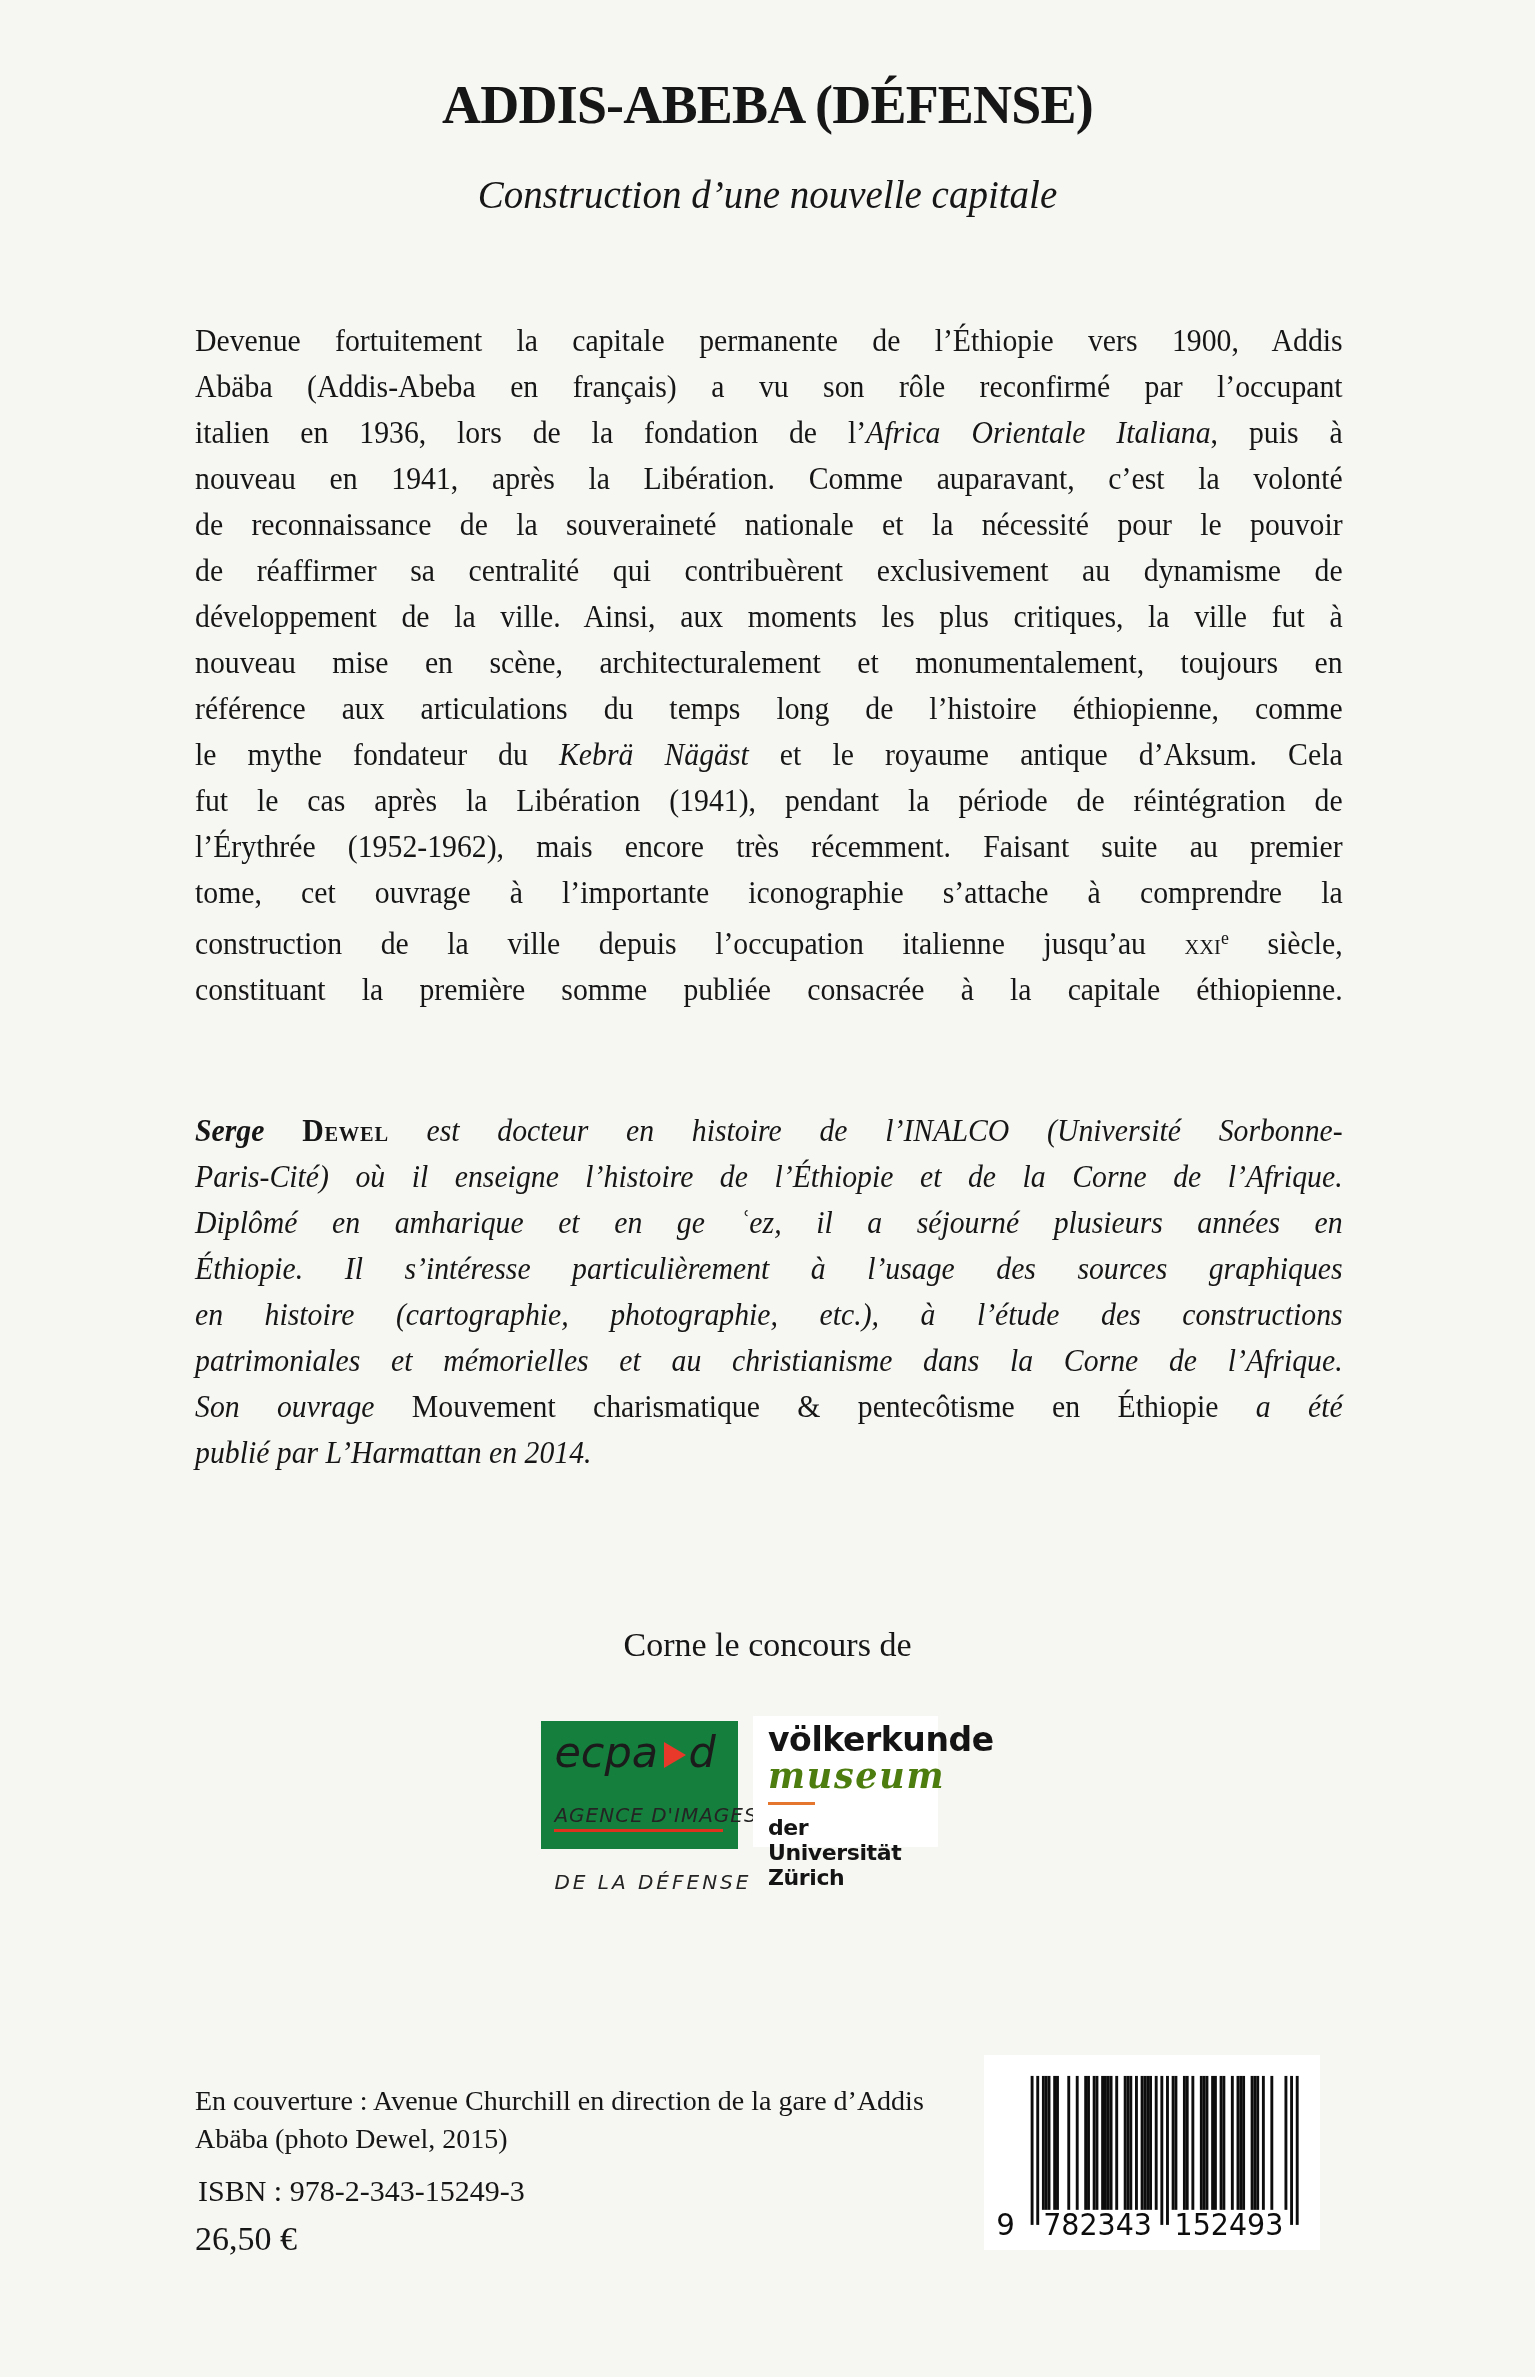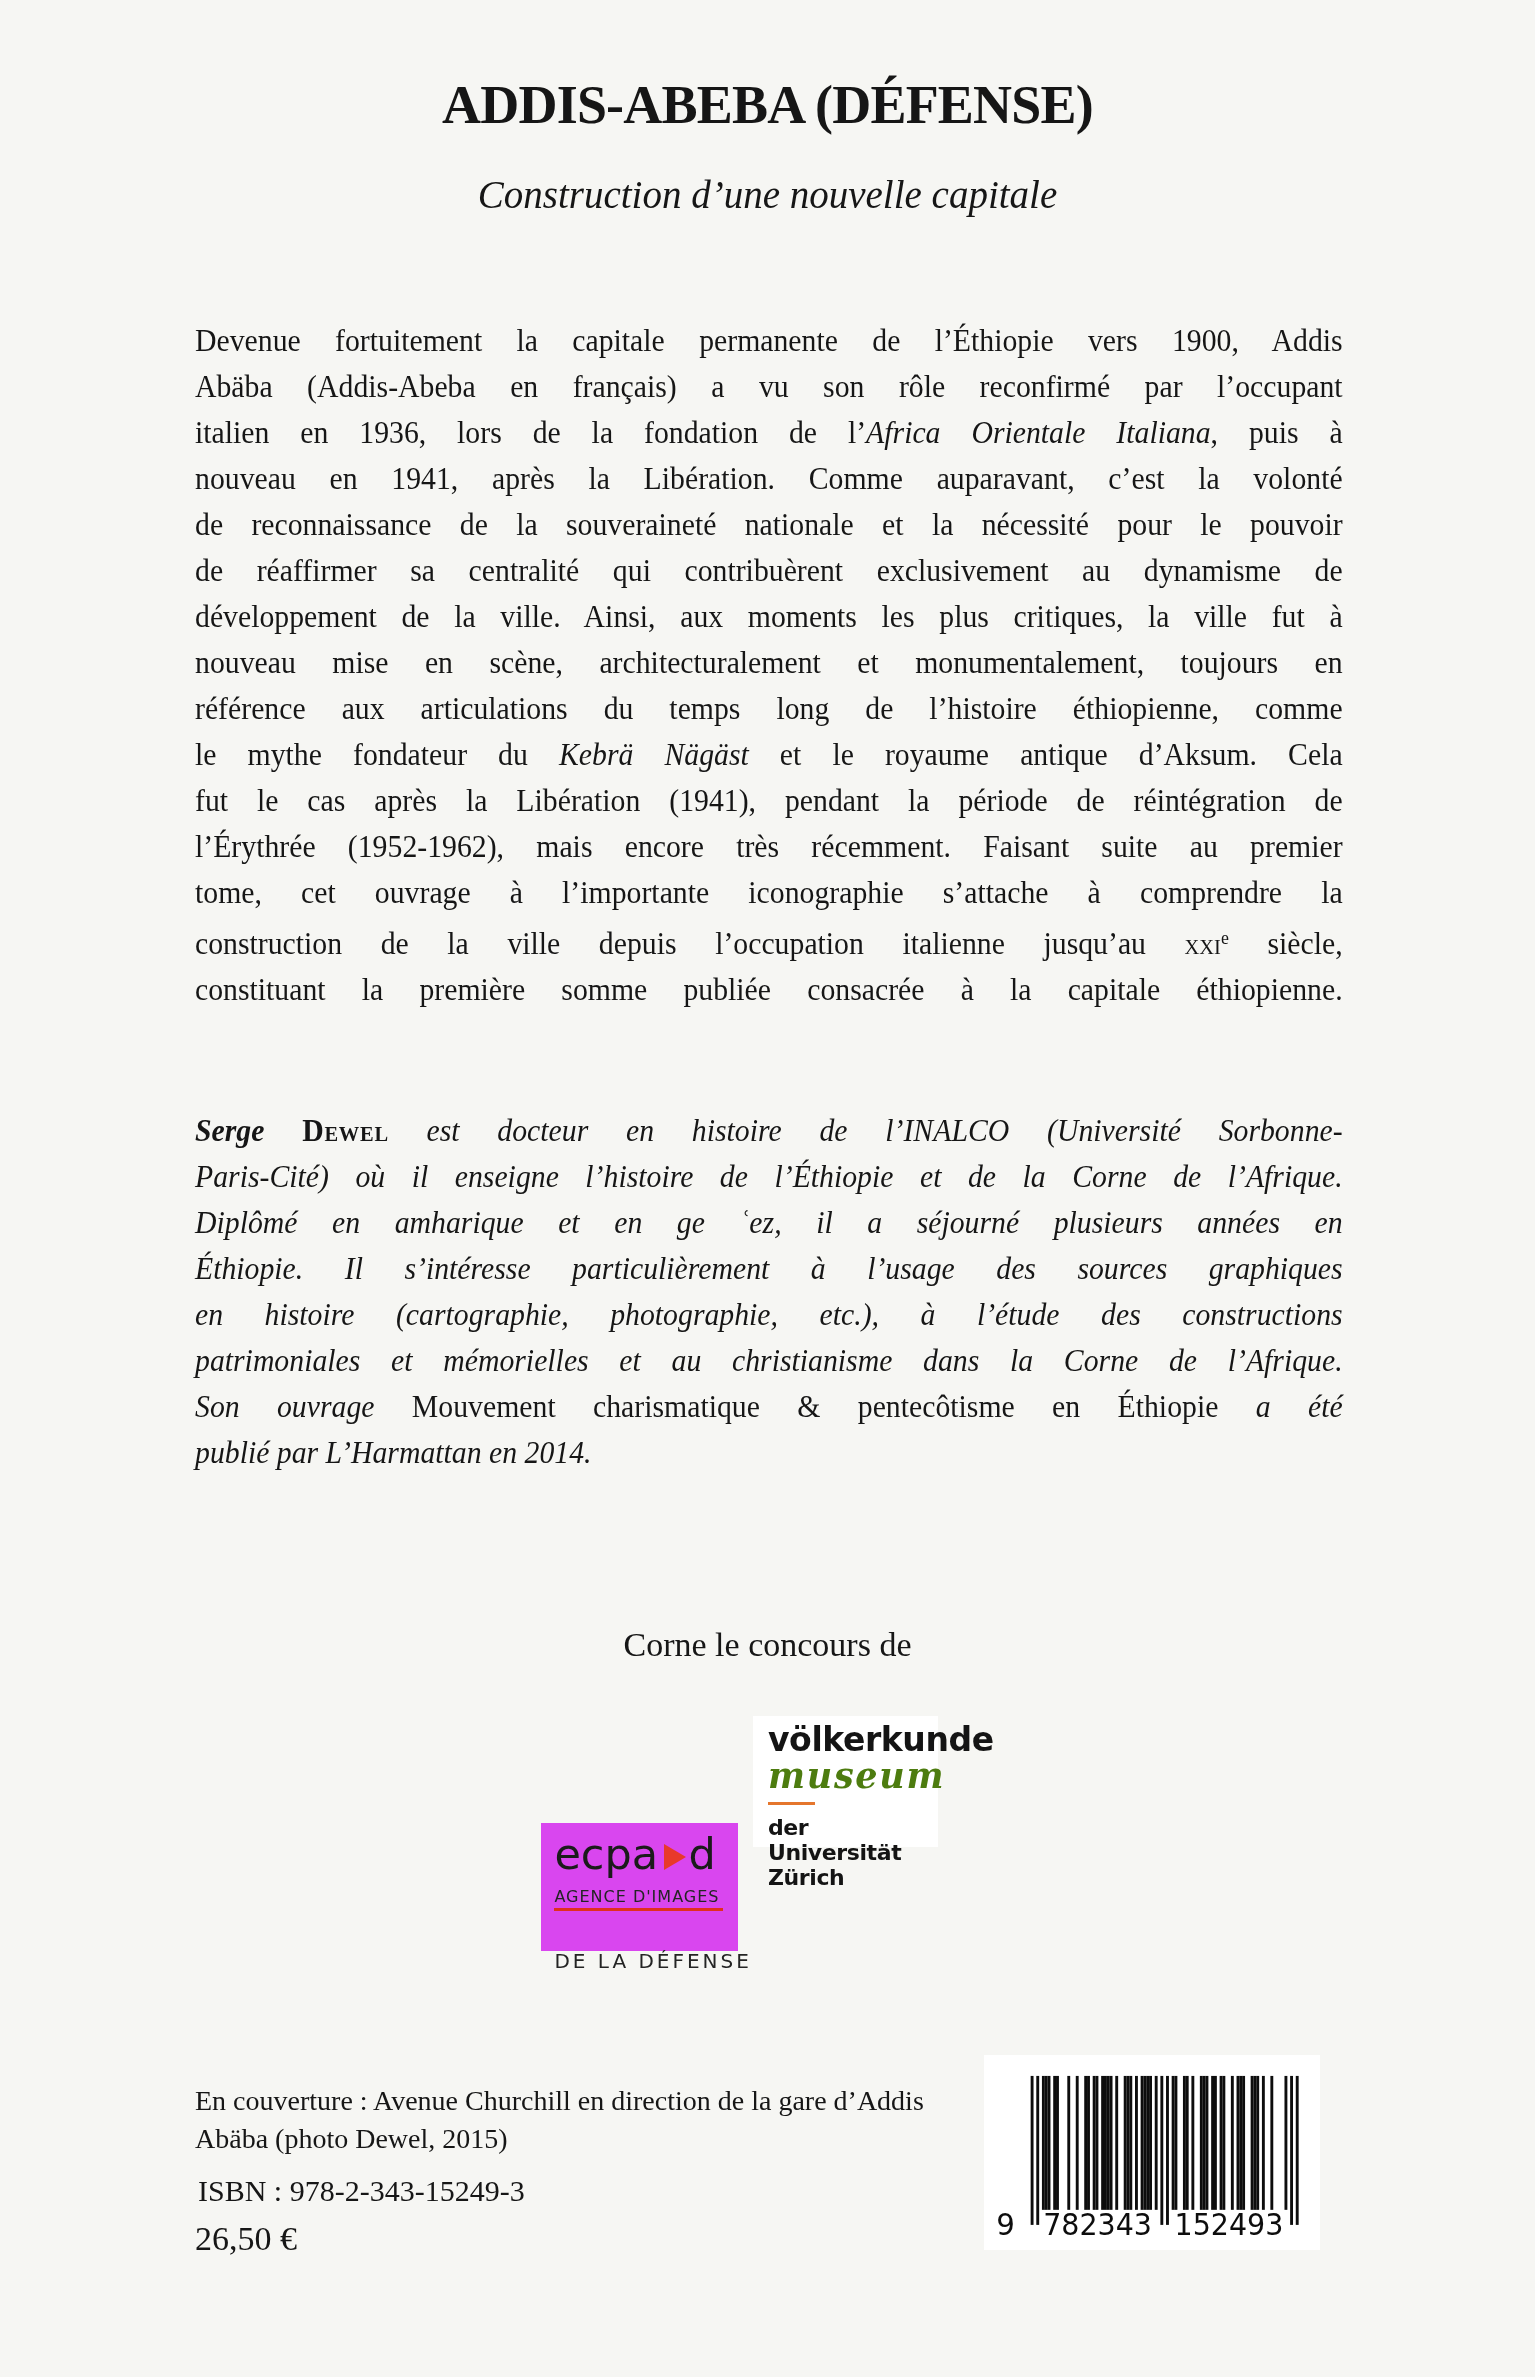--- a/index.html
+++ b/index.html
@@ -35,33 +35,33 @@
   .st-r{font-style:normal;}
   .st-bi{font-weight:bold;font-style:italic;}
   .st-bsc{font-weight:bold;font-style:normal;font-variant:small-caps;letter-spacing:0.8px;}
   .st-sc{font-variant:small-caps;}
   .st-sup{font-size:0.6em;vertical-align:0.5em;}
   .concours{
     top:1626px;left:0;width:100%;text-align:center;font-size:34px;
   }
   
   .ecpad-box{
-    left:541px;top:1823px;width:197px;height:128px;background:#d946ef;
+    left:541px;top:1721px;width:197px;height:128px;background:#15803d;
     box-sizing:border-box;padding:5px 13.4px 0 13.4px;
-    font-family:"DejaVu Sans","Liberation Sans",sans-serif;color:#1b1b1b;
+    font-family:"DejaVu Sans","Liberation Sans",sans-serif;color:#1b1b1b;font-style:italic;
   }
   .ecpad-name{font-size:43px;line-height:52px;display:flex;align-items:center;}
   .ecpad-tri{
     width:0;height:0;display:inline-block;
     border-left:22px solid #e8392b;
     border-top:13.4px solid transparent;
     border-bottom:13.4px solid transparent;
     margin:6.7px 2.5px 0 5.9px;
   }
-  .ecpad-tag1{margin-top:7px;font-size:16px;letter-spacing:1px;white-space:nowrap;color:#242424;}
+  .ecpad-tag1{margin-top:25px;font-size:20px;letter-spacing:1px;white-space:nowrap;color:#242424;}
   .ecpad-rule{height:3.4px;background:#e0301e;margin:1.7px 0 1.7px 0;width:169px;}
   .ecpad-tag2{font-size:20px;letter-spacing:3px;white-space:nowrap;color:#242424;margin-top:38px;}
   
   .vkm-box{
     left:753px;top:1716px;width:185px;height:131px;background:#ffffff;
     box-sizing:border-box;padding:6.7px 0 0 15px;
     font-family:"DejaVu Sans","Liberation Sans",sans-serif;color:#141414;
   }
   .vkm-line1{font-size:33px;font-weight:bold;line-height:34px;letter-spacing:-0.4px;}
   .vkm-line2{

